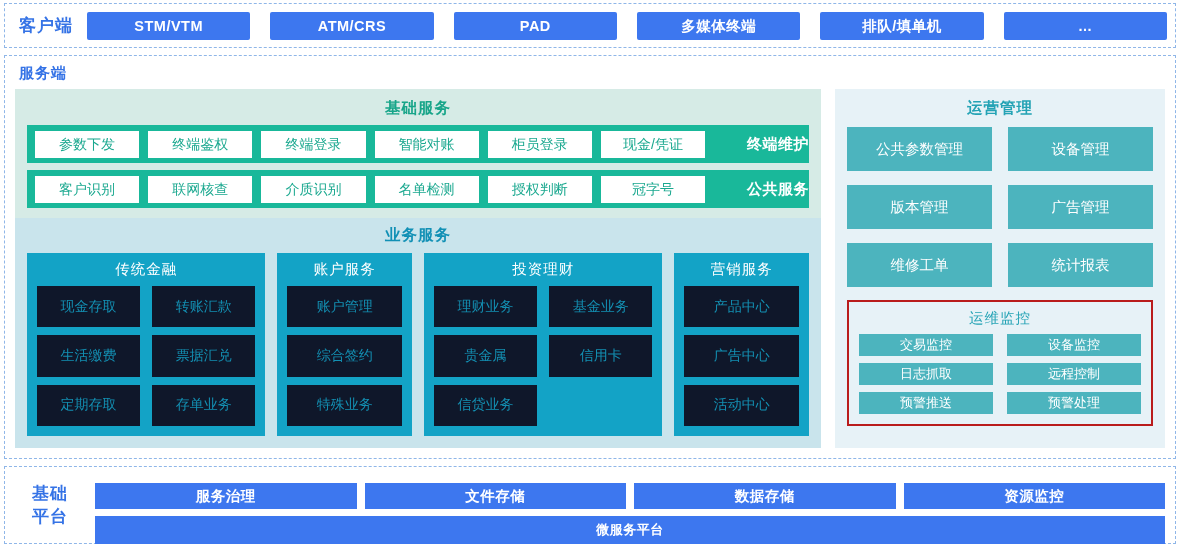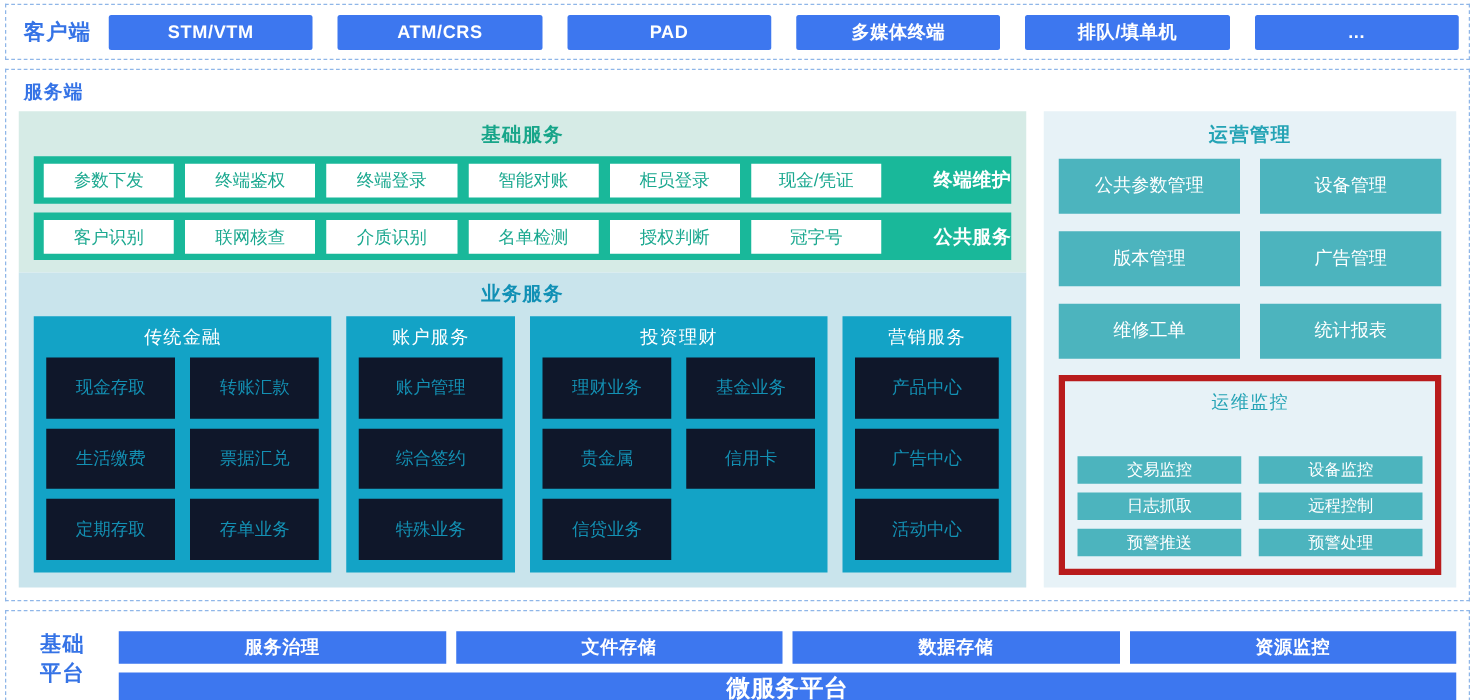--- a/index.html
+++ b/index.html
@@ -237,37 +237,36 @@
     color: #ffffff;
     font-size: 14.5px;
     text-align: center;
     line-height: 44px;
     height: 44px;
     white-space: nowrap;
     overflow: hidden;
   }
   .mon-box {
     margin-top: 13px;
-    border: 5px solid #b91c1c;
+    border: 2px solid #b91c1c;
     background: #e7f2f7;
     padding: 4px 10px 10px 10px;
     box-sizing: border-box;
   }
   .mon-title {
     text-align: center;
     color: #24a3b5;
     font-size: 14.5px;
     padding: 3px 0 6px 0;
     letter-spacing: 1px;
   }
   .mon-grid {
     display: grid;
     grid-template-columns: 1fr 1fr;
     gap: 7px 14px;
-    margin-top: 28px;
   }
   .mon-cell {
     background: #4cb4be;
     color: #ffffff;
     font-size: 13px;
     text-align: center;
     line-height: 22px;
     height: 22px;
     white-space: nowrap;
     overflow: hidden;
@@ -311,21 +310,21 @@
     text-align: center;
     line-height: 26px;
     height: 26px;
     letter-spacing: 0.5px;
     white-space: nowrap;
     overflow: hidden;
   }
   .pbar {
     background: #3d77ef;
     color: #ffffff;
-    font-size: 19px;
+    font-size: 13px;
     font-weight: bold;
     text-align: center;
     line-height: 28px;
     height: 28px;
     letter-spacing: 0.5px;
   }
 </style>
 </head>
 <body>
 

